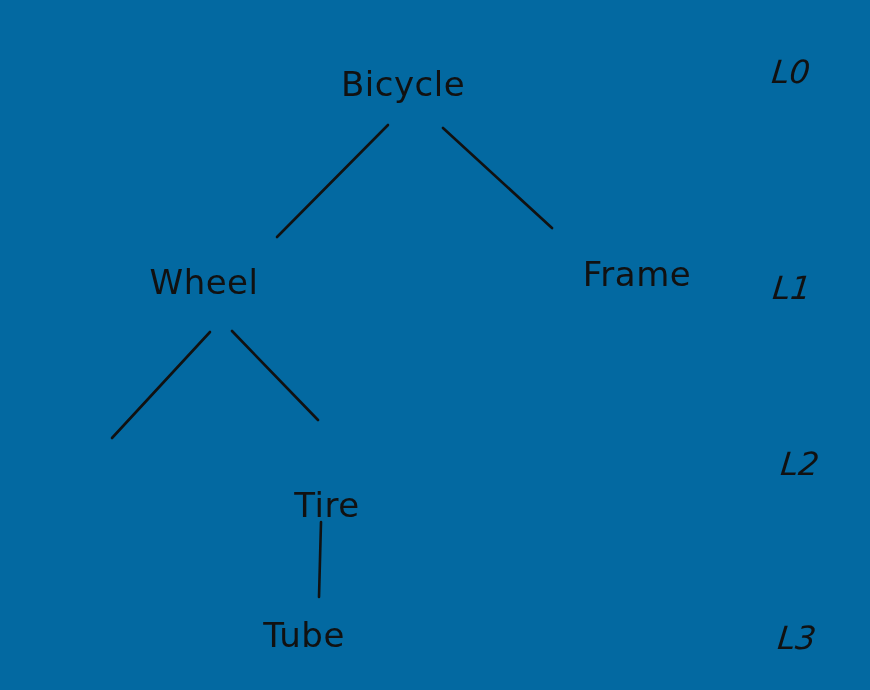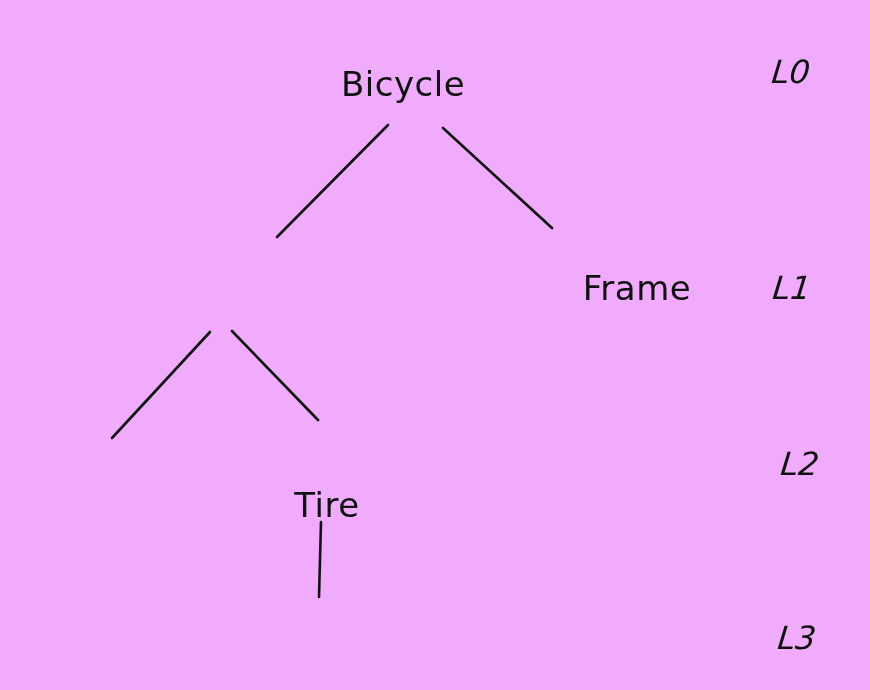--- a/index.html
+++ b/index.html
@@ -4,21 +4,21 @@
 <style>
   html, body {
     margin: 0;
     padding: 0;
     background: #ffffff;
   }
   .canvas {
     position: relative;
     width: 870px;
     height: 690px;
-    background: #f0abfc;
+    background: #0369a1;
     overflow: hidden;
     font-family: "DejaVu Sans", "Liberation Sans", sans-serif;
   }
   .edges {
     position: absolute;
     left: 0;
     top: 0;
     width: 870px;
     height: 690px;
   }
@@ -52,26 +52,28 @@
   <svg class="edges" width="870" height="690" viewBox="0 0 870 690" aria-hidden="true">
     <line x1="388" y1="125" x2="277" y2="237"></line>
     <line x1="443" y1="128" x2="552" y2="228"></line>
     <line x1="210" y1="332" x2="112" y2="438"></line>
     <line x1="232" y1="331" x2="318" y2="420"></line>
     <line x1="321" y1="522" x2="319" y2="597"></line>
   </svg>
 
   <div class="node-label" style="left:403px; top:84px;">Bicycle</div>
 
+  <div class="node-label" style="left:204px; top:282px;">Wheel</div>
 
-  <div class="node-label" style="left:637px; top:288px;">Frame</div>
+  <div class="node-label" style="left:637px; top:274px;">Frame</div>
 
 
   <div class="node-label" style="left:327px; top:485px;margin-top:20px;">Tire</div>
 
+  <div class="node-label" style="left:304px; top:635px;">Tube</div>
 
   <div class="level-label" style="left:791px; top:72px;">L0</div>
 
   <div class="level-label" style="left:792px; top:288px;">L1</div>
 
   <div class="level-label" style="left:800px; top:464px;">L2</div>
 
   <div class="level-label" style="left:797px; top:638px;">L3</div>
 
 </div>

